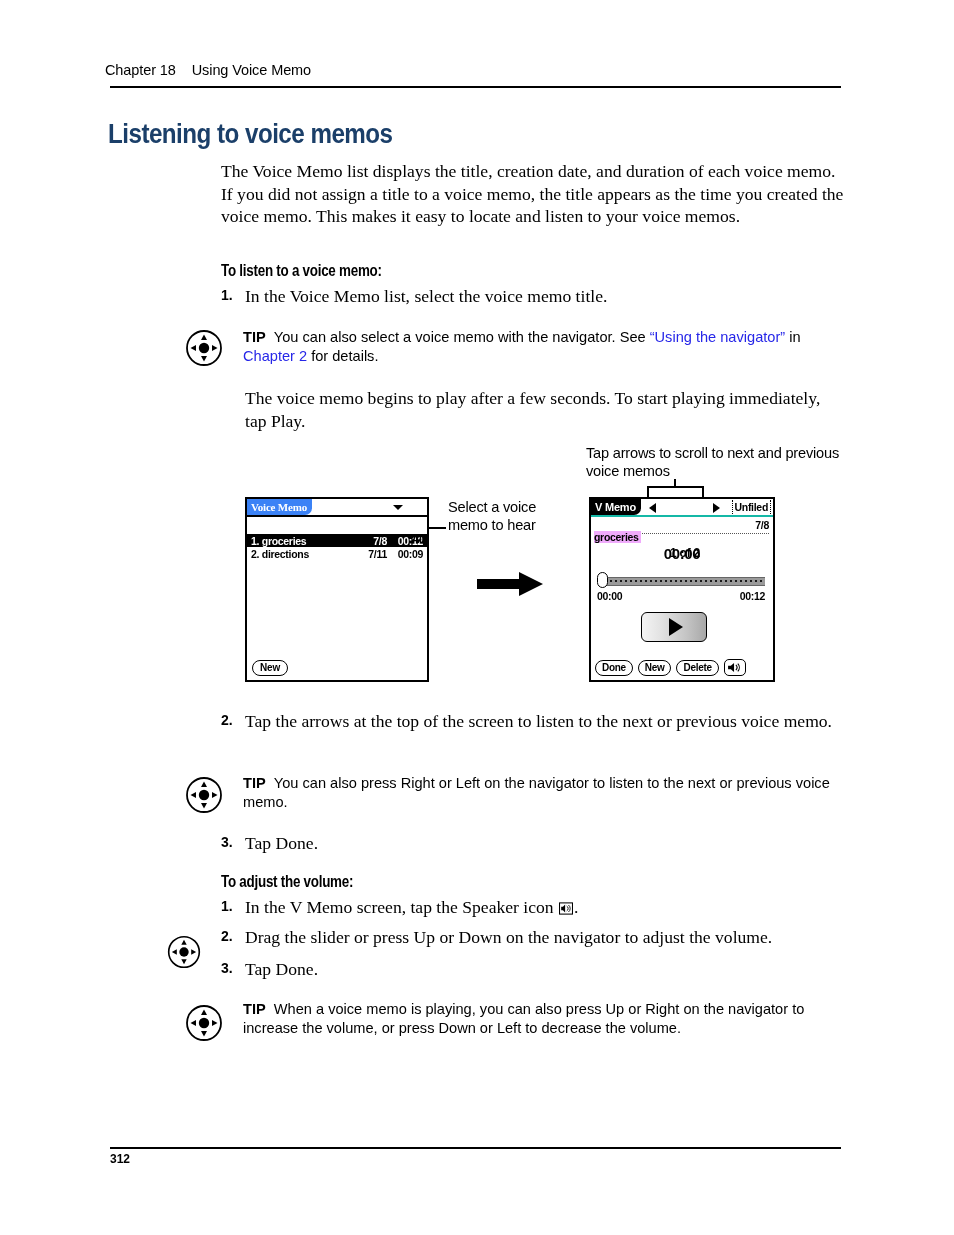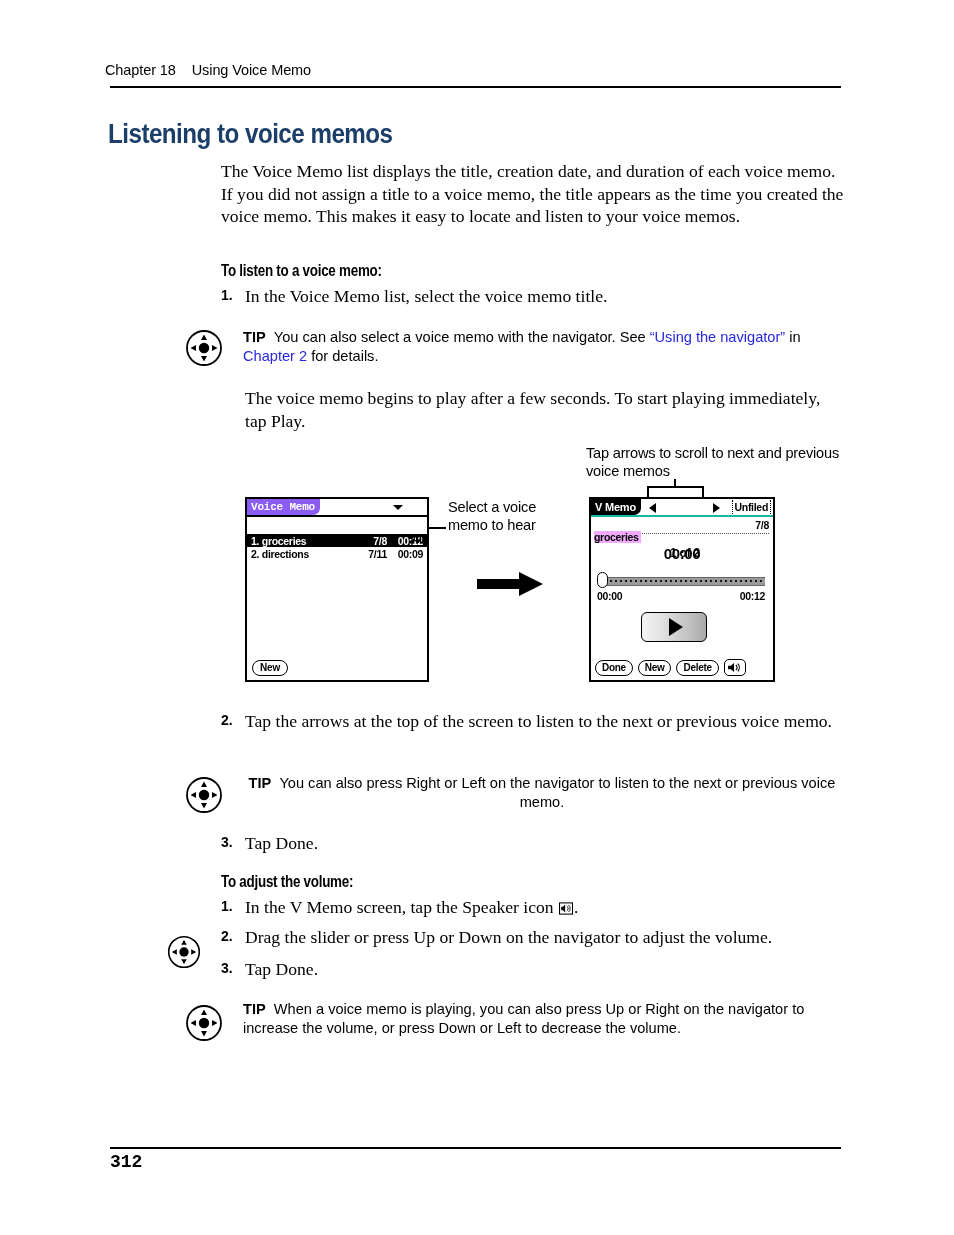--- a/index.html
+++ b/index.html
@@ -91,21 +91,21 @@
   
   .tip {
     font-family: "Liberation Sans", sans-serif;
     font-size: 14.6px;
     line-height: 19px;
     color: #000;
   }
   .tip b { font-weight: bold; }
   .tip .lnk { color: #2626e8; }
   #tip1 { left: 243px; top: 328px; width: 598px; }
-  #tip2 { left: 243px; top: 774px; width: 598px; text-align: center; }
+  #tip2 { left: 243px; top: 774px; width: 598px; }
   #tip3 { left: 243px; top: 1000px; width: 598px; }
 
   
   .nav-icon { width: 40px; height: 40px; }
   #nav-icon-1 { left: 184px; top: 328px; }
   #nav-icon-2 { left: 184px; top: 775px; }
   #nav-icon-3 { left: 166px; top: 934px; width: 36px; height: 36px; }
   #nav-icon-4 { left: 184px; top: 1003px; }
 
   
@@ -128,23 +128,23 @@
   }
   #vm-titlebar {
     position: relative;
     height: 18px;
     border-bottom: 2px solid #000;
     box-sizing: border-box;
   }
   #vm-title-tab {
     position: absolute; left: 0; top: 0;
     height: 16px;
-    background: #8b5cf6;
+    background: #3b82f6;
     color: #fff;
-    font-family: Liberation Mono, monospace;
+    font-family: Liberation Serif, serif;
     font-weight: bold;
     font-size: 11px;
     line-height: 16px;
     padding: 0 5px 0 4px;
     letter-spacing: -0.2px;
     border-bottom-right-radius: 7px;
   }
   #vm-cat-arrow {
     position: absolute; right: 24px; top: 6px;
     width: 0; height: 0;
@@ -392,23 +392,23 @@
     display: flex; align-items: center; justify-content: center;
   }
 
   
   #footer-rule {
     left: 110px; top: 1147px; width: 731px; height: 2.4px;
     background: #000;
   }
   #page-number {
     left: 110px; top: 1152px;
-    font-family: Liberation Mono, monospace;
-    font-weight: bold;
-    font-size: 18px;
+    font-family: Liberation Sans, sans-serif;
+    font-weight: bold;
+    font-size: 12px;
   }
 </style>
 </head>
 <body>
 
 <div class="abs" id="running-head">
   <span class="chapno">Chapter 18</span><span>Using Voice Memo</span>
 </div>
 <div class="abs" id="header-rule"></div>
 

